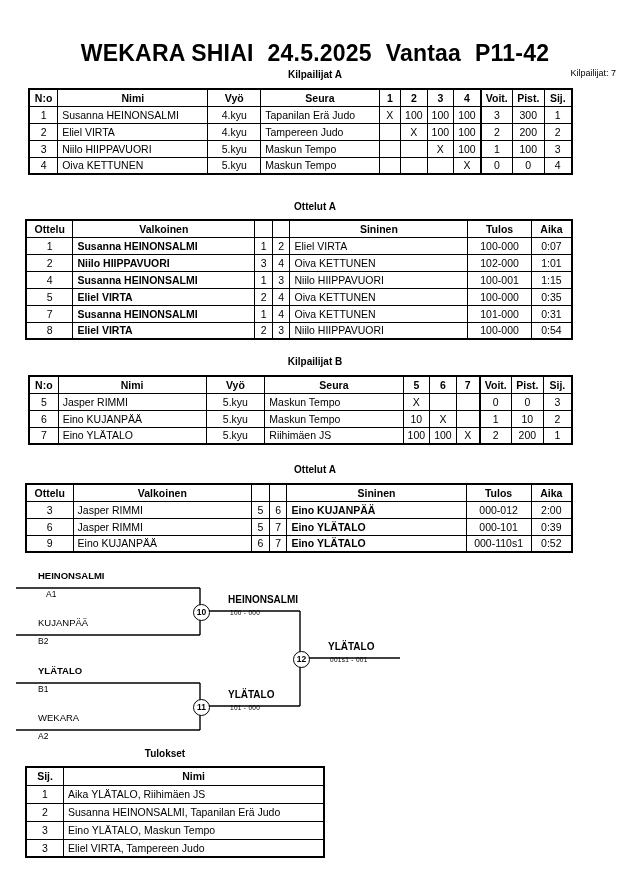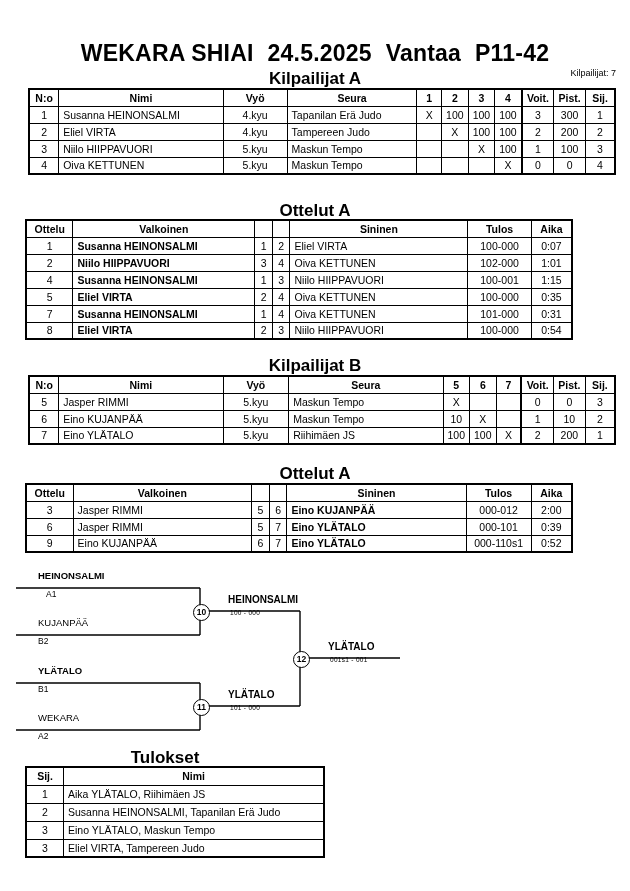--- a/index.html
+++ b/index.html
@@ -13,21 +13,21 @@
   
   .title{
     position:absolute;top:40px;left:0;width:630px;
     text-align:center;font-size:23px;font-weight:bold;
     letter-spacing:0.2px;
   }
   .title span{margin-right:14px;}
   .title span:last-child{margin-right:0;}
   .subtitle{
     position:absolute;left:0;width:630px;text-align:center;
-    font-size:17px;font-weight:bold;
+    font-size:10px;font-weight:bold;
   }
   .entrants{
     position:absolute;top:68px;right:14px;
     font-size:9px;font-weight:normal;white-space:nowrap;
   }
 
   
   table{border-collapse:collapse;position:absolute;}
   table td,table th{
     border:1px solid #000;
@@ -37,21 +37,21 @@
   }
   table th{font-weight:bold;text-align:center;}
   .outer{border:2px solid #000;}
   .c{text-align:center;}
   .l{text-align:left;}
   .b{font-weight:bold;}
   .thickL{border-left:2px solid #000;}
   .thickR{border-right:2px solid #000;}
 
   
-  .tbl-comp{left:28px;width:588px;padding-left:28px;}
+  .tbl-comp{left:28px;width:545px;padding-left:28px;}
   .tbl-comp .col-no{width:30px;}
   .tbl-comp .col-name{width:170px;}
   .tbl-comp .col-belt{width:68px;}
   .tbl-comp .col-club{width:134px;}
   .tbl-comp .col-rr{width:26px;}
   .tbl-comp .col-win{width:32px;}
   .tbl-comp .col-pts{width:32px;}
   .tbl-comp .col-rank{width:30px;}
 
   

